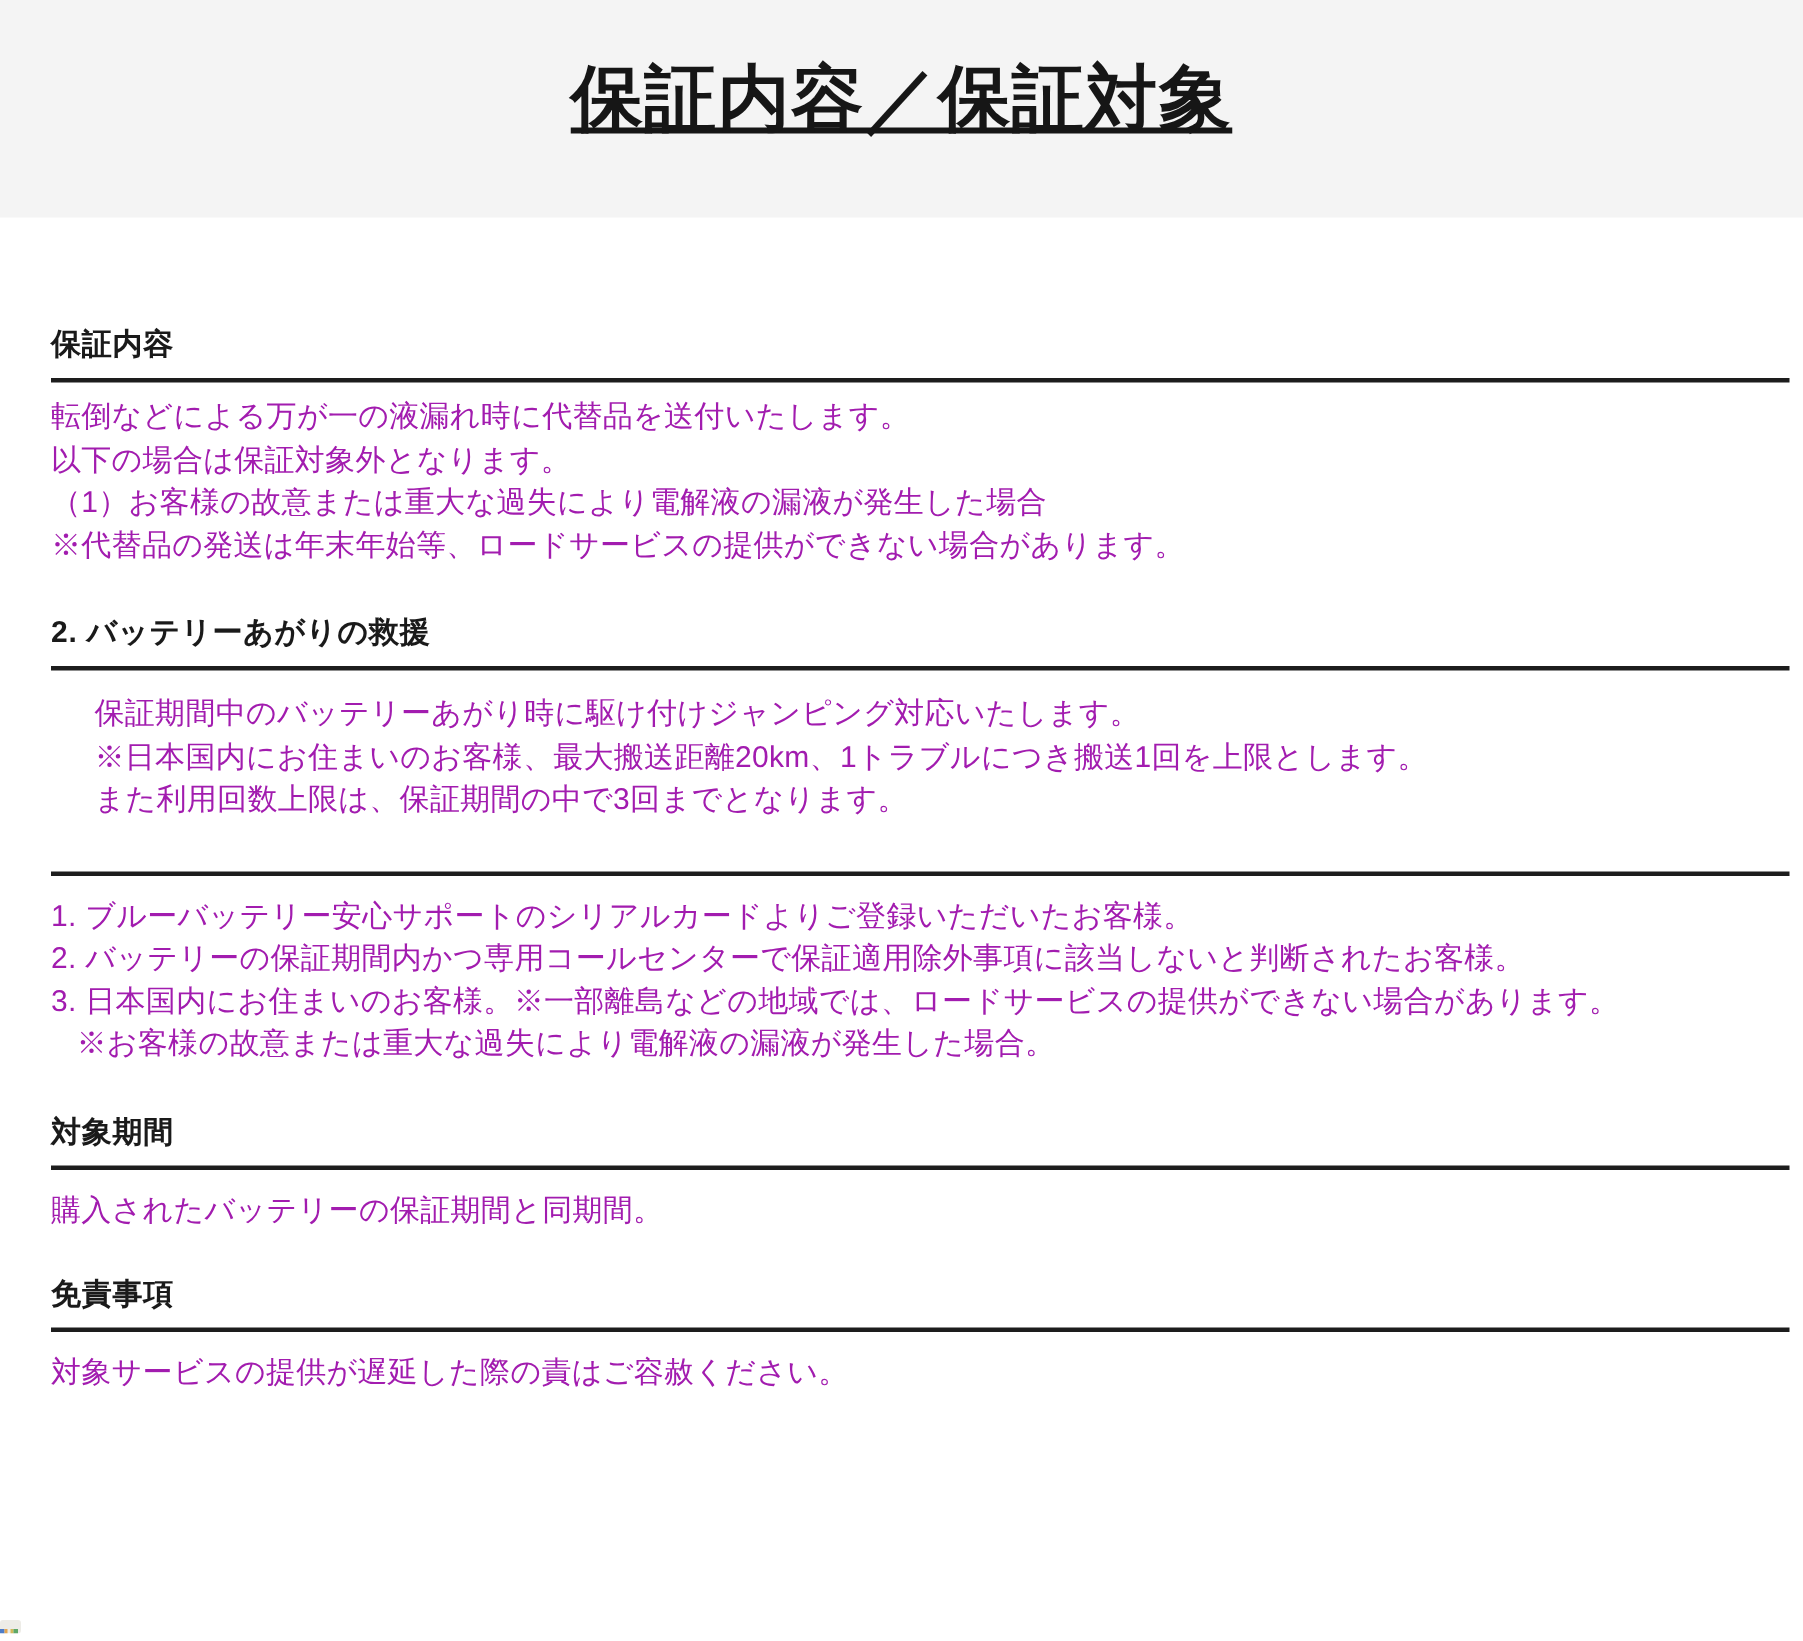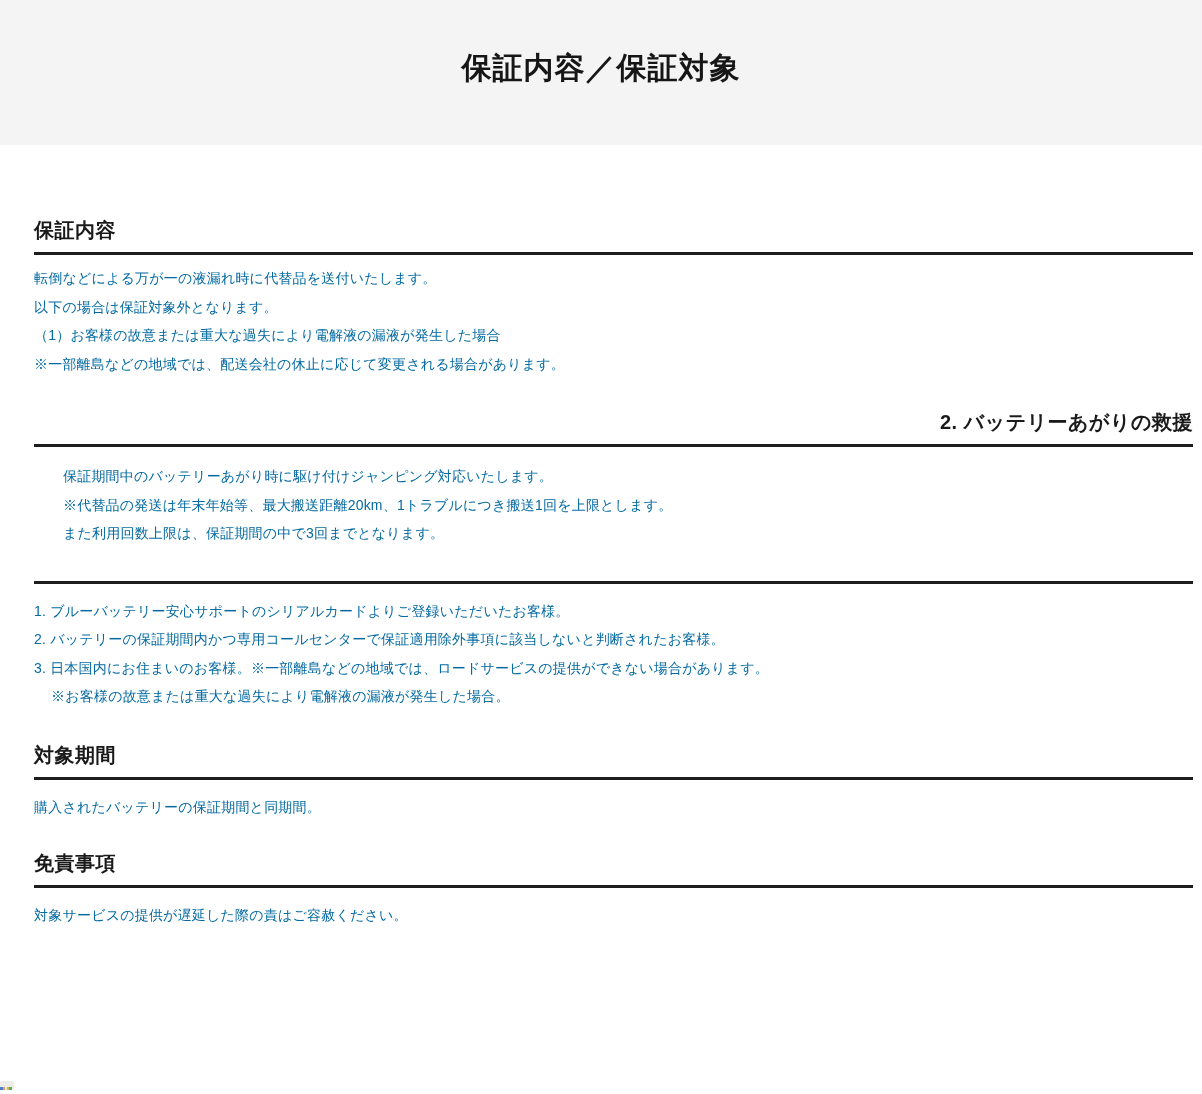--- a/index.html
+++ b/index.html
@@ -17,25 +17,26 @@
   .page-header {
     height: 145px;
     background: #f4f4f4;
     display: flex;
     align-items: center;
     justify-content: center;
   }
   .page-title {
     margin: 12px;
     padding-bottom: 10px;
-    font-size: 30px;
+    font-size: 48px;
     font-weight: 800;
     color: #161616;
     letter-spacing: 1px;
     line-height: 1.1;
+    text-decoration: underline;
   }
 
   
   .content {
     padding: 0 9px 0 34px;
   }
 
   h2, h3 {
     margin: 0;
     font-size: 20px;
@@ -46,30 +47,30 @@
   }
 
   .rule {
     height: 3px;
     background: #1d1d1d;
     margin-top: 9px;
   }
 
   p {
     margin: 0;
-    font-size: 14px;
+    font-size: 20px;
     line-height: 28.5px;
-    color: #0369a1;
+    color: #a21caf;
     letter-spacing: 0.2px;
   }
 
   .sec-a { margin-top: 72px; }
   .h3-leak { margin-top: 17px; }
   .body-leak { margin-top: 9px; }
-  .h3-jump { margin-top: 31px; text-align: right; }
+  .h3-jump { margin-top: 31px; }
   .body-jump { margin-top: 15px; margin-left: 29px; }
   .sec-b { margin-top: 33px; }
   .sec-body { margin-top: 13px; }
   .sec-c { margin-top: 31px; }
   .sec-d { margin-top: 29px; }
 
   .note-indent { padding-left: 17px; }
 
   
   .corner-mark {
@@ -89,28 +90,28 @@
 <main class="content">
 
   <section class="sec-a">
     <h2>保証内容</h2>
     <div class="rule"></div>
 
     <div class="body-leak">
       <p>転倒などによる万が一の液漏れ時に代替品を送付いたします。</p>
       <p>以下の場合は保証対象外となります。</p>
       <p>（1）お客様の故意または重大な過失により電解液の漏液が発生した場合</p>
-      <p>※一部離島などの地域では、配送会社の休止に応じて変更される場合があります。</p>
+      <p>※代替品の発送は年末年始等、ロードサービスの提供ができない場合があります。</p>
     </div>
 
     <h3 class="h3-jump">2. バッテリーあがりの救援</h3>
     <div class="rule"></div>
     <div class="body-jump">
       <p>保証期間中のバッテリーあがり時に駆け付けジャンピング対応いたします。</p>
-      <p>※代替品の発送は年末年始等、最大搬送距離20km、1トラブルにつき搬送1回を上限とします。</p>
+      <p>※日本国内にお住まいのお客様、最大搬送距離20km、1トラブルにつき搬送1回を上限とします。</p>
       <p>また利用回数上限は、保証期間の中で3回までとなります。</p>
     </div>
   </section>
 
   <section class="sec-b">
     <div class="rule"></div>
     <div class="sec-body">
       <p>1. ブルーバッテリー安心サポートのシリアルカードよりご登録いただいたお客様。</p>
       <p>2. バッテリーの保証期間内かつ専用コールセンターで保証適用除外事項に該当しないと判断されたお客様。</p>
       <p>3. 日本国内にお住まいのお客様。※一部離島などの地域では、ロードサービスの提供ができない場合があります。</p>

